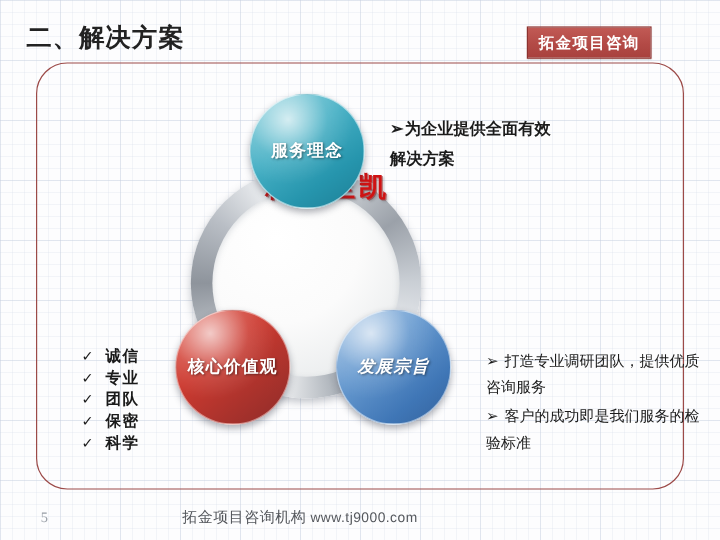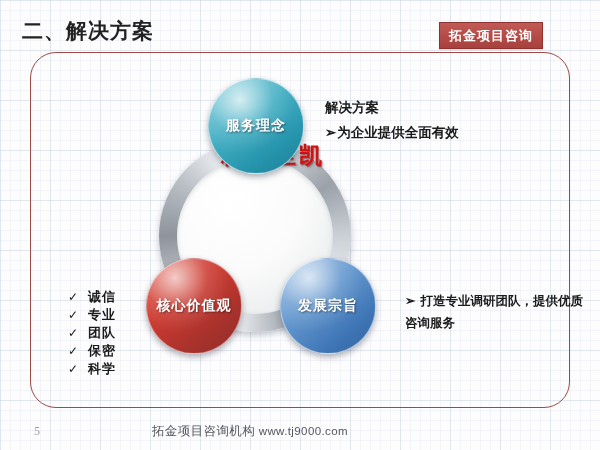--- a/index.html
+++ b/index.html
@@ -157,20 +157,21 @@
       linear-gradient(140deg, #e05a4d 0%, #cc3a30 38%, #a9322c 72%, #8e2b29 100%);
     border: 1px solid rgba(255,255,255,0.45);
   }
   #circle-right {
     left: 152px;
     top: 180px;
     background:
       radial-gradient(circle at 30% 20%, rgba(255,255,255,0.72) 0%, rgba(255,255,255,0.12) 32%, rgba(255,255,255,0) 55%),
       linear-gradient(140deg, #9dc0e4 0%, #6699cf 38%, #3f76b6 74%, #34629c 100%);
     border: 1px solid rgba(255,255,255,0.5);
+    font-style: italic;
   }
 
   
   #service-note {
     position: absolute;
     left: 325px;
     top: 95px;
     width: 190px;
     font-size: 13.5px;
     font-weight: bold;
@@ -179,21 +180,21 @@
     font-family: "Liberation Serif", "DejaVu Serif", serif;
   }
   #service-note .arrow { margin-right: 1px; }
 
   #mission-notes {
     position: absolute;
     left: 405px;
     top: 290px;
     width: 185px;
     font-size: 12.5px;
-    font-weight: bold;
+    font-weight: normal;
     color: #1b1b1b;
     line-height: 22px;
     font-family: "Liberation Serif", "DejaVu Serif", serif;
   }
   #mission-notes .note-item { margin-bottom: 2px; }
   #mission-notes .arrow { margin-right: 5px; }
 
   #values-list {
     position: absolute;
     left: 68px;
@@ -269,26 +270,27 @@
       <span>核心价值观</span>
     </div>
 
     <div class="node-circle" id="circle-right">
       <span>发展宗旨</span>
     </div>
 
   </div>
 
   <div id="service-note">
+    <div><span class="arrow">➢</span><span>为企业提供全面有效</span></div>
     <div>解决方案</div>
-    <div><span class="arrow">➢</span><span>为企业提供全面有效</span></div>
   </div>
 
   <div id="mission-notes">
     <div class="note-item"><span class="arrow">➢</span><span>打造专业调研团队，提供优质咨询服务</span></div>
+    <div class="note-item"><span class="arrow">➢</span><span>客户的成功即是我们服务的检验标准</span></div>
   </div>
 
   <div id="values-list">
     <div class="value-row">
         <span class="tick">✓</span>
         <span class="value-label">诚信</span>
       </div>
     <div class="value-row">
         <span class="tick">✓</span>
         <span class="value-label">专业</span>

